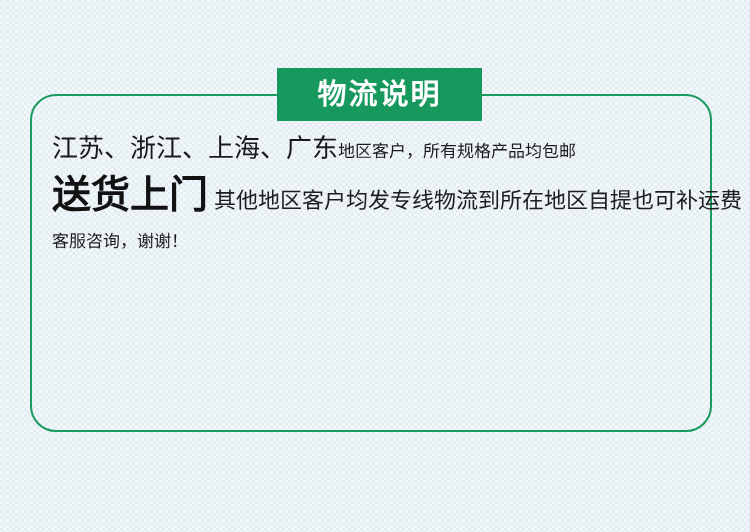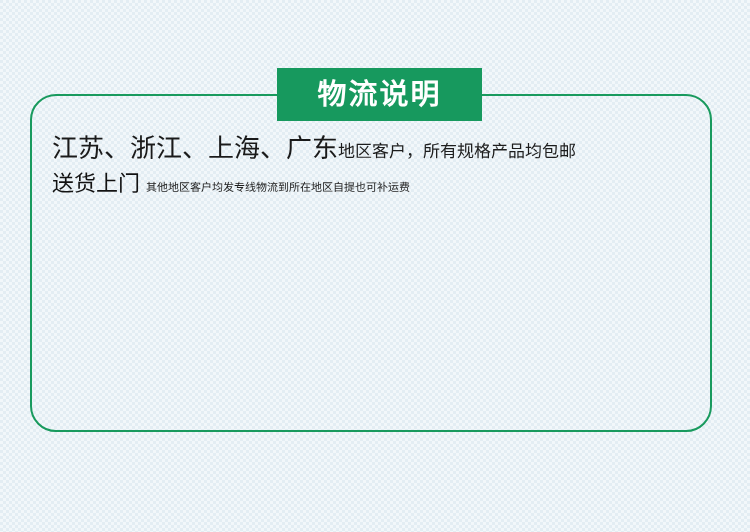--- a/index.html
+++ b/index.html
@@ -94,28 +94,28 @@
     letter-spacing: 0px;
     color: #1d1d1d;
   }
 
   
   .line-2 {
     margin-bottom: 5px;
     line-height: 1.22;
   }
   .delivery-strong {
-    font-size: 22px;
-    font-weight: normal;
+    font-size: 39px;
+    font-weight: bold;
     letter-spacing: 0px;
     color: #121212;
     font-family: "DejaVu Sans", "Liberation Sans", sans-serif;
   }
   .delivery-tail {
-    font-size: 11px;
+    font-size: 22px;
     letter-spacing: 0px;
     color: #1d1d1d;
     padding-left: 6px;
   }
 
   
   .line-small {
     font-size: 17px;
     letter-spacing: 0px;
     color: #1d1d1d;
@@ -138,15 +138,16 @@
     <div class="line line-1">
       <span class="region-names">江苏、浙江、上海、广东</span><span class="region-tail">地区客户，所有规格产品均包邮</span>
     </div>
 
     <div class="line line-2">
       <span class="delivery-strong">送货上门</span><span class="delivery-tail">其他地区客户均发专线物流到所在地区自提也可补运费</span>
     </div>
 
 
 
+    <div class="line line-small">客服咨询，谢谢！</div>
 
   </div>
 </div>
 
 </body></html>

